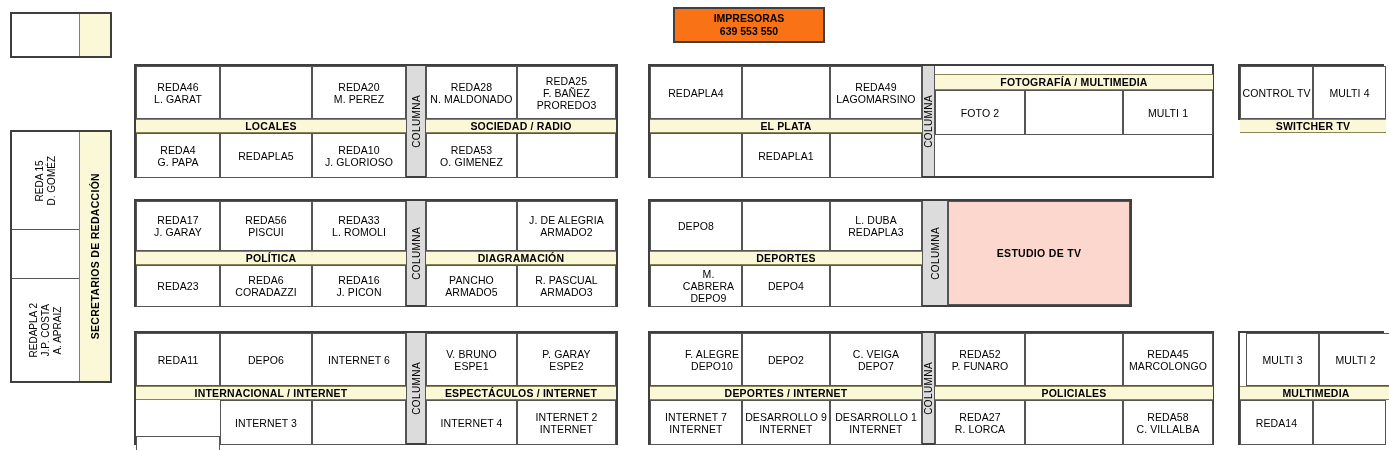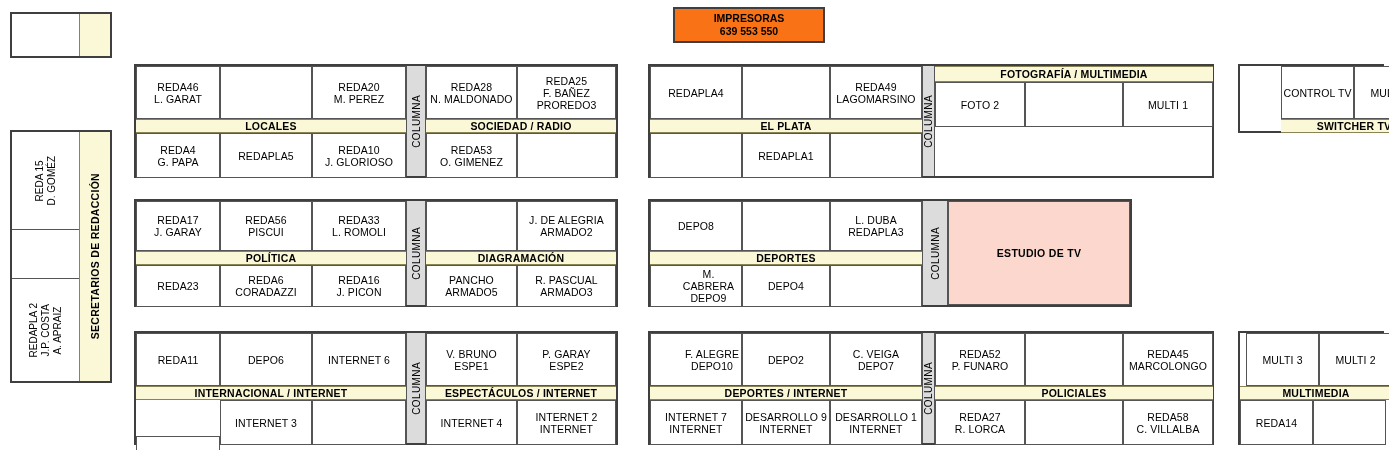--- a/index.html
+++ b/index.html
@@ -162,29 +162,29 @@
         <div class="deskrow" style="height: 45px;">
           <div class="desk" style="width: 92px; height: 45px;"></div>
           <div class="desk" style="width: 88px; height: 45px;">REDAPLA1</div>
           <div class="desk" style="width: 92px; height: 45px;"></div>
         </div>
       </div>
       <div class="columna" style="width: 26px;">
         <span>COLUMNA</span>
       </div>
       <div class="col-side" style="flex: 1 1 auto;">
-        <div class="band" style="height: 16px;">FOTOGRAFÍA / MULTIMEDIA</div>
+        <div class="band" style="height: 16px; margin-top: 8px;">FOTOGRAFÍA / MULTIMEDIA</div>
         <div class="deskrow" style="height: 45px;">
           <div class="desk" style="width: 90px; height: 45px;">FOTO 2</div>
           <div class="desk" style="width: 98px; height: 45px;"></div>
           <div class="desk" style="width: 90px; height: 45px;">MULTI 1</div>
         </div>
       </div>
     </div>
-    <div class="grp" style="left: 1238px; top: 64px; width: 146px; height: 69px; padding-left: 41px;">
+    <div class="grp" style="left: 1238px; top: 64px; width: 146px; height: 56px;">
       <div class="col-side" style="flex: 1 1 auto;">
         <div class="deskrow" style="height: 53px;">
           <div class="desk" style="width: 73px; height: 53px;">CONTROL TV</div>
           <div class="desk" style="width: 73px; height: 53px;">MULTI 4</div>
         </div>
         <div class="band" style="height: 16px;">SWITCHER TV</div>
       </div>
     </div>
     <div class="grp" style="left: 134px; top: 199px; width: 484px; height: 108px;">
       <div class="col-side" style="width: 270px; flex: 0 0 auto;">

